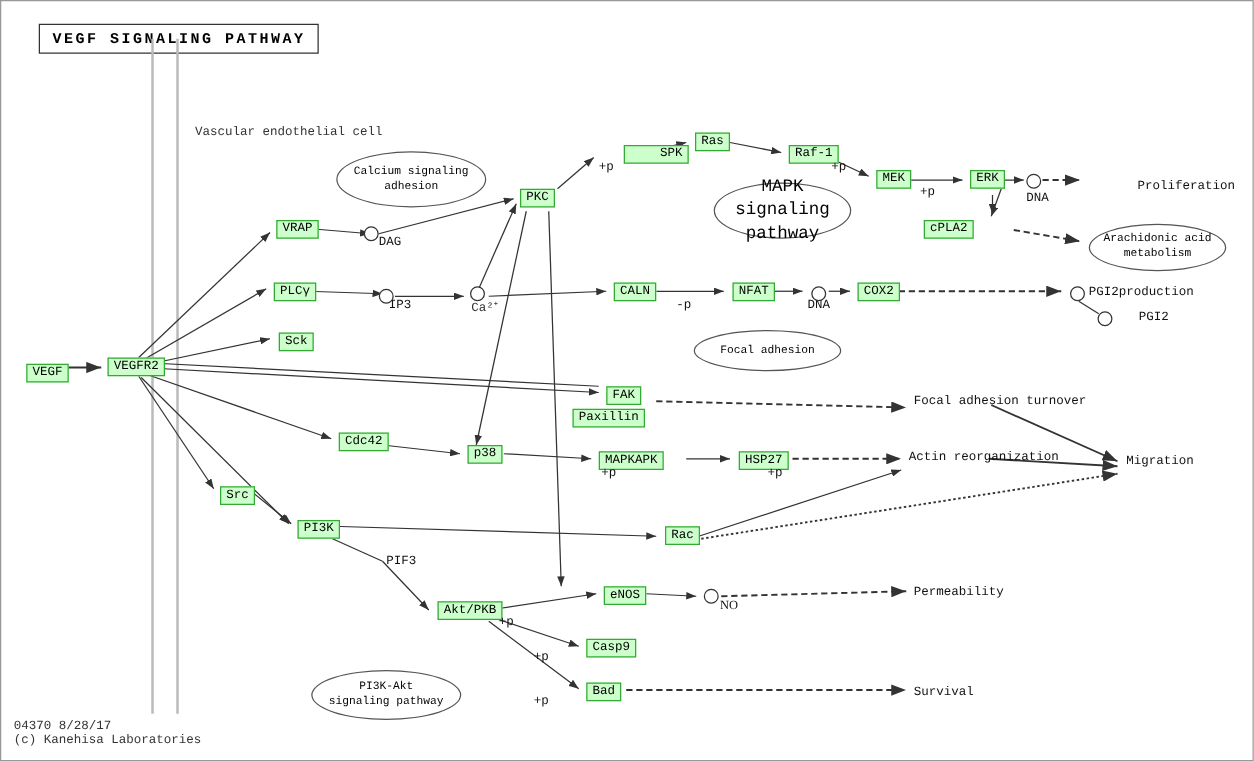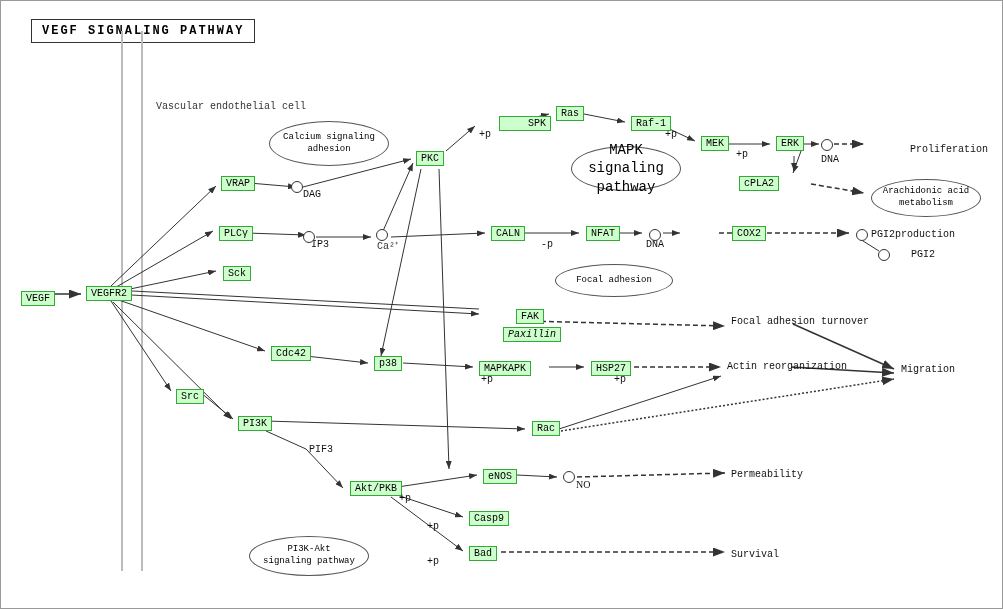--- a/index.html
+++ b/index.html
@@ -250,23 +250,23 @@
       <div class="gene-box" style="left: 237px; top: 415px;">PI3K</div>
       <div class="gene-box" style="left: 415px; top: 150px;">PKC</div>
       <div class="gene-box" style="left: 498px; top: 115px; padding-left: 28px;">SPK</div>
       <div class="gene-box" style="left: 555px; top: 105px;">Ras</div>
       <div class="gene-box" style="left: 630px; top: 115px; text-align: right;">Raf-1</div>
       <div class="gene-box" style="left: 700px; top: 135px;">MEK</div>
       <div class="gene-box" style="left: 775px; top: 135px;">ERK</div>
       <div class="gene-box" style="left: 738px; top: 175px;">cPLA2</div>
       <div class="gene-box" style="left: 490px; top: 225px;">CALN</div>
       <div class="gene-box" style="left: 585px; top: 225px;">NFAT</div>
-      <div class="gene-box" style="left: 685px; top: 225px; margin-left: 46px;">COX2</div>
-      <div class="gene-box" style="left: 484px; top: 308px; margin-left: 31px;">FAK</div>
-      <div class="gene-box" style="left: 502px; top: 326px; font-style: italic;">Paxillin</div>
+      <div class="gene-box" style="left: 685px; top: 225px;">COX2</div>
+      <div class="gene-box" style="left: 484px; top: 308px;">FAK</div>
+      <div class="gene-box" style="left: 457px; top: 326px;">Paxillin</div>
       <div class="gene-box" style="left: 373px; top: 355px;">p38</div>
       <div class="gene-box" style="left: 478px; top: 360px;">MAPKAPK</div>
       <div class="gene-box" style="left: 590px; top: 360px;">HSP27</div>
       <div class="gene-box" style="left: 531px; top: 420px;">Rac</div>
       <div class="gene-box" style="left: 482px; top: 468px;">eNOS</div>
       <div class="gene-box" style="left: 349px; top: 480px;">Akt/PKB</div>
       <div class="gene-box" style="left: 468px; top: 510px;">Casp9</div>
       <div class="gene-box" style="left: 468px; top: 545px;">Bad</div>
     </div>
 
@@ -314,13 +314,17 @@
       <div class="circle-node" style="left: 290px; top: 180px;"></div>
       <div class="circle-node" style="left: 302px; top: 230px;"></div>
       <div class="circle-node" style="left: 375px; top: 228px;"></div>
       <div class="circle-node" style="left: 648px; top: 228px;"></div>
       <div class="circle-node" style="left: 562px; top: 470px;"></div>
       <div class="circle-node" style="left: 820px; top: 138px;"></div>
       <div class="circle-node" style="left: 855px; top: 228px;"></div>
       <div class="circle-node" style="left: 877px; top: 248px;"></div>
     </div>
 
+  <div class="footer">
+    <div>04370  8/28/17</div>
+    <div>(c) Kanehisa Laboratories</div>
+  </div>
 </div>
 
 </body></html>

